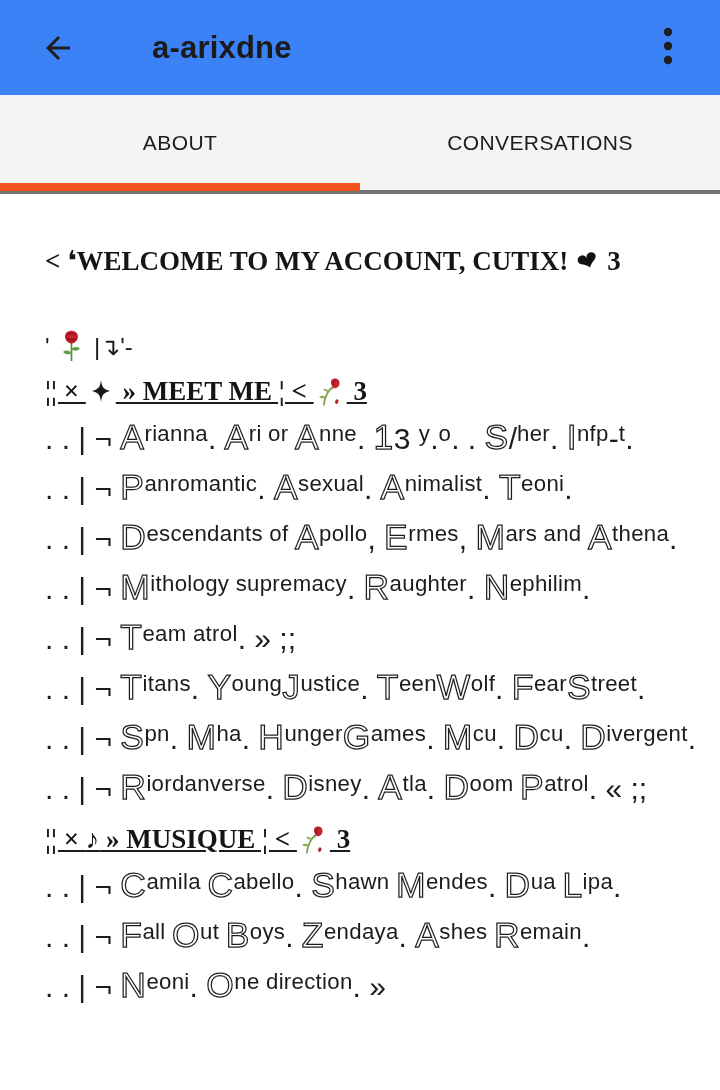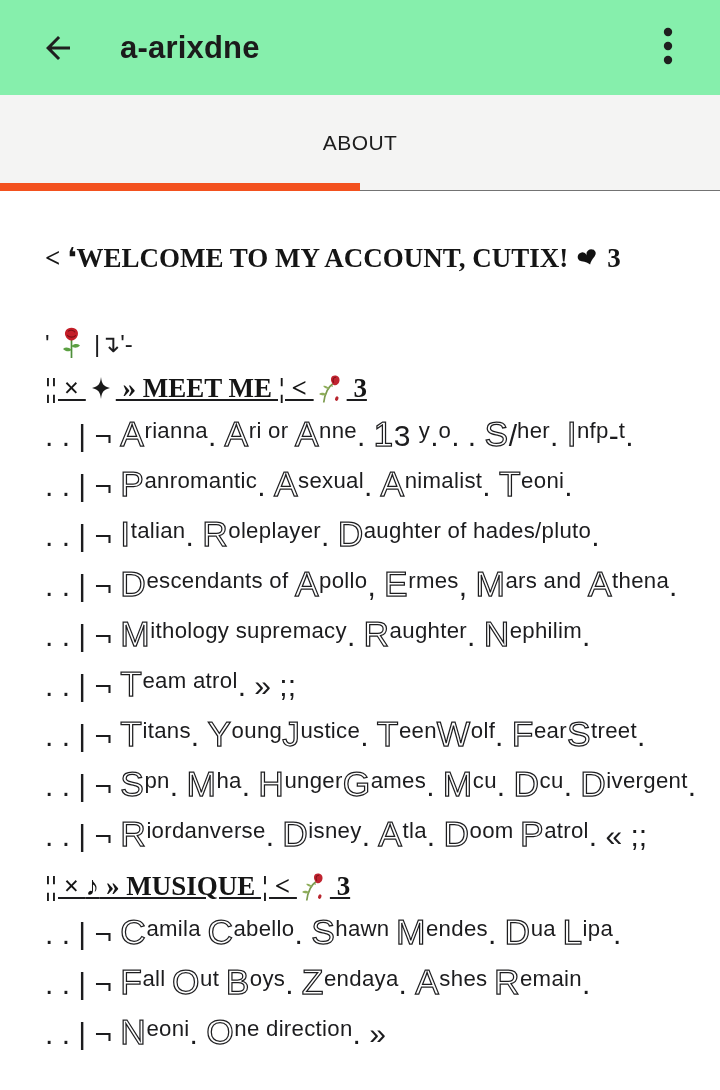--- a/index.html
+++ b/index.html
@@ -4,40 +4,40 @@
 <style>
   html,body{margin:0;padding:0;background:#e9e9e9;}
   #screen{
     position:relative;width:720px;height:1090px;margin:0 auto;
     background:#ffffff;overflow:hidden;
     font-family:"Liberation Sans","DejaVu Sans",sans-serif;
     color:#1c1c1e;
   }
   
   .appbar{
-    position:relative;height:95px;background:#86efac;
-    display:flex;align-items:center;
+    position:relative;height:95px;background:#3b82f6;
+    display:flex;align-items:center;gap:32px;
   }
   .back-btn{
     width:40px;height:40px;margin-left:38px;display:flex;
     align-items:center;justify-content:center;cursor:pointer;flex:0 0 auto;
   }
   .back-btn svg{width:36px;height:36px;fill:#1f1f1f;}
   .appbar-title{
     margin-left:42px;font-size:31px;font-weight:700;letter-spacing:.2px;color:#1b1b1b;
   }
   .menu-btn{
     position:absolute;right:30px;top:18px;width:44px;height:56px;
     display:flex;align-items:center;justify-content:center;cursor:pointer;
   }
   .menu-btn svg{width:10px;height:40px;}
   
   .tabbar{
     position:relative;height:95px;background:#f4f4f3;
-    border-bottom:1px solid #737373;display:flex;text-align:right;
+    border-bottom:4px solid #737373;display:flex;text-align:right;
   }
   .tab{
     flex:1 1 50%;display:flex;align-items:center;justify-content:center;
     font-size:21px;letter-spacing:.4px;color:#1d1d1d;cursor:pointer;
   }
   .tab-indicator{
     position:absolute;left:0;bottom:-1px;width:50%;height:8px;background:#f3511e;
   }
   
   .content{padding:50px 30px 0 45px;}
@@ -84,20 +84,21 @@
       <svg viewBox="0 0 10 40">
         <circle cx="5" cy="6" r="4.2" fill="#1f1f1f"></circle>
         <circle cx="5" cy="20" r="4.2" fill="#1f1f1f"></circle>
         <circle cx="5" cy="34" r="4.2" fill="#1f1f1f"></circle>
       </svg>
     </div>
   </div>
 
   <div class="tabbar">
     <div class="tab">ABOUT</div>
+    <div class="tab">CONVERSATIONS</div>
     <div class="tab-indicator" style="background: rgb(243, 81, 30);"></div>
   </div>
 
   <div class="content">
       <div class="line welcome"><span class="sb">&lt; ❛</span><span class="sb">WELCOME TO MY ACCOUNT, CUTIX! </span><span class="heart">❤</span><span class="sb"> 3</span></div>
       <div class="line deco"><span class="t">'  </span><span><svg class="ic" width="25" height="32" viewBox="0 0 24 32">
             <path d="M12 31 C12 25 12 18 12 12" stroke="#4f8f3a" stroke-width="1.7" fill="none"></path>
             <path d="M12 23 C9 20 6 20 3.5 22 C6.5 25 10 24.8 12 23 Z" fill="#5ba042"></path>
             <path d="M12 19 C15 16.5 18 16.5 20.5 18.5 C17.5 21.5 14 21 12 19 Z" fill="#5ba042"></path>
             <path d="M12 0.8 C6.8 0.8 4.6 5 5.8 8.4 C6.9 11.6 9.8 13.6 12 13.6 C14.2 13.6 17.1 11.6 18.2 8.4 C19.4 5 17.2 0.8 12 0.8 Z" fill="#c41e28"></path>
@@ -109,21 +110,20 @@
             <path d="M7 29 C8 21 10.5 13.5 16.5 9.5" stroke="#7d9c50" stroke-width="1.8" fill="none"></path>
             <path d="M9.5 20.5 C6.5 18.5 4 18.6 2.2 20.2 C5 22.2 7.6 22 9.5 20.5 Z" fill="#8fae5a"></path>
             <path d="M12.5 14.5 C10.5 11.8 8.2 11.2 6.4 11.9 C8 14.6 10.4 15.2 12.5 14.5 Z" fill="#8fae5a"></path>
             <path d="M16 9.5 C12.6 4 15.4 0.2 19.6 1 C23.8 1.8 24.6 6.8 21.6 9.9 C19.6 11.9 17.2 11.3 16 9.5 Z" fill="#c02430"></path>
             <path d="M17.4 8.6 C15.6 5.4 17.2 2.6 19.8 2.8" stroke="#841019" stroke-width="1.1" fill="none"></path>
             <path d="M15.2 9.8 C14.2 11.6 14.8 13 16.6 12.6 Z" fill="#7d9c50"></path>
             <ellipse cx="20.5" cy="25" rx="1.7" ry="2.4" fill="#b8252e" transform="rotate(22 20.5 25)"></ellipse>
           </svg></span><span class="sb"> 3</span></div>
       <div class="line item"><span class="t">. . | ¬ </span><span class="c">A</span><span class="u">rianna</span><span class="t">. </span><span class="c">A</span><span class="u">ri or </span><span class="c">A</span><span class="u">nne</span><span class="t">. </span><span class="c">1</span><span class="t">3 </span><span class="u">y</span><span class="t">.</span><span class="u">o</span><span class="t">. . </span><span class="c">S</span><span class="t">/</span><span class="u">her</span><span class="t">. </span><span class="c">I</span><span class="u">nfp</span><span class="t">-</span><span class="u">t</span><span class="t">.</span></div>
       <div class="line item"><span class="t">. . | ¬ </span><span class="c">P</span><span class="u">anromantic</span><span class="t">. </span><span class="c">A</span><span class="u">sexual</span><span class="t">. </span><span class="c">A</span><span class="u">nimalist</span><span class="t">. </span><span class="c">T</span><span class="u">eoni</span><span class="t">.</span></div>
-      <div class="line item"><span class="t">. . | ¬ </span><span class="c">I</span><span class="u">talian</span><span class="t">. </span><span class="c">R</span><span class="u">oleplayer</span><span class="t">. </span><span class="c">D</span><span class="u">aughter of hades/pluto</span><span class="t">.</span></div>
       <div class="line item"><span class="t">. . | ¬ </span><span class="c">D</span><span class="u">escendants of </span><span class="c">A</span><span class="u">pollo</span><span class="t">, </span><span class="c">E</span><span class="u">rmes</span><span class="t">, </span><span class="c">M</span><span class="u">ars and </span><span class="c">A</span><span class="u">thena</span><span class="t">.</span></div>
       <div class="line item"><span class="t">. . | ¬ </span><span class="c">M</span><span class="u">ithology supremacy</span><span class="t">. </span><span class="c">R</span><span class="u">aughter</span><span class="t">. </span><span class="c">N</span><span class="u">ephilim</span><span class="t">.</span></div>
       <div class="line item"><span class="t">. . | ¬ </span><span class="c">T</span><span class="u">eam atrol</span><span class="t">. » ;;</span></div>
       <div class="line item"><span class="t">. . | ¬ </span><span class="c">T</span><span class="u">itans</span><span class="t">. </span><span class="c">Y</span><span class="u">oung</span><span class="c">J</span><span class="u">ustice</span><span class="t">. </span><span class="c">T</span><span class="u">een</span><span class="c">W</span><span class="u">olf</span><span class="t">. </span><span class="c">F</span><span class="u">ear</span><span class="c">S</span><span class="u">treet</span><span class="t">.</span></div>
       <div class="line item"><span class="t">. . | ¬ </span><span class="c">S</span><span class="u">pn</span><span class="t">. </span><span class="c">M</span><span class="u">ha</span><span class="t">. </span><span class="c">H</span><span class="u">unger</span><span class="c">G</span><span class="u">ames</span><span class="t">. </span><span class="c">M</span><span class="u">cu</span><span class="t">. </span><span class="c">D</span><span class="u">cu</span><span class="t">. </span><span class="c">D</span><span class="u">ivergent</span><span class="t">.</span></div>
       <div class="line item"><span class="t">. . | ¬ </span><span class="c">R</span><span class="u">iordanverse</span><span class="t">. </span><span class="c">D</span><span class="u">isney</span><span class="t">. </span><span class="c">A</span><span class="u">tla</span><span class="t">. </span><span class="c">D</span><span class="u">oom </span><span class="c">P</span><span class="u">atrol</span><span class="t">. « ;;</span></div>
       <div class="line header-line"><span class="sb">¦¦ × </span><span class="sb">♪</span><span class="sb"> » MUSIQUE ¦ &lt; </span><span><svg class="ic" width="27" height="30" viewBox="0 0 28 30">
             <path d="M7 29 C8 21 10.5 13.5 16.5 9.5" stroke="#7d9c50" stroke-width="1.8" fill="none"></path>
             <path d="M9.5 20.5 C6.5 18.5 4 18.6 2.2 20.2 C5 22.2 7.6 22 9.5 20.5 Z" fill="#8fae5a"></path>
             <path d="M12.5 14.5 C10.5 11.8 8.2 11.2 6.4 11.9 C8 14.6 10.4 15.2 12.5 14.5 Z" fill="#8fae5a"></path>

